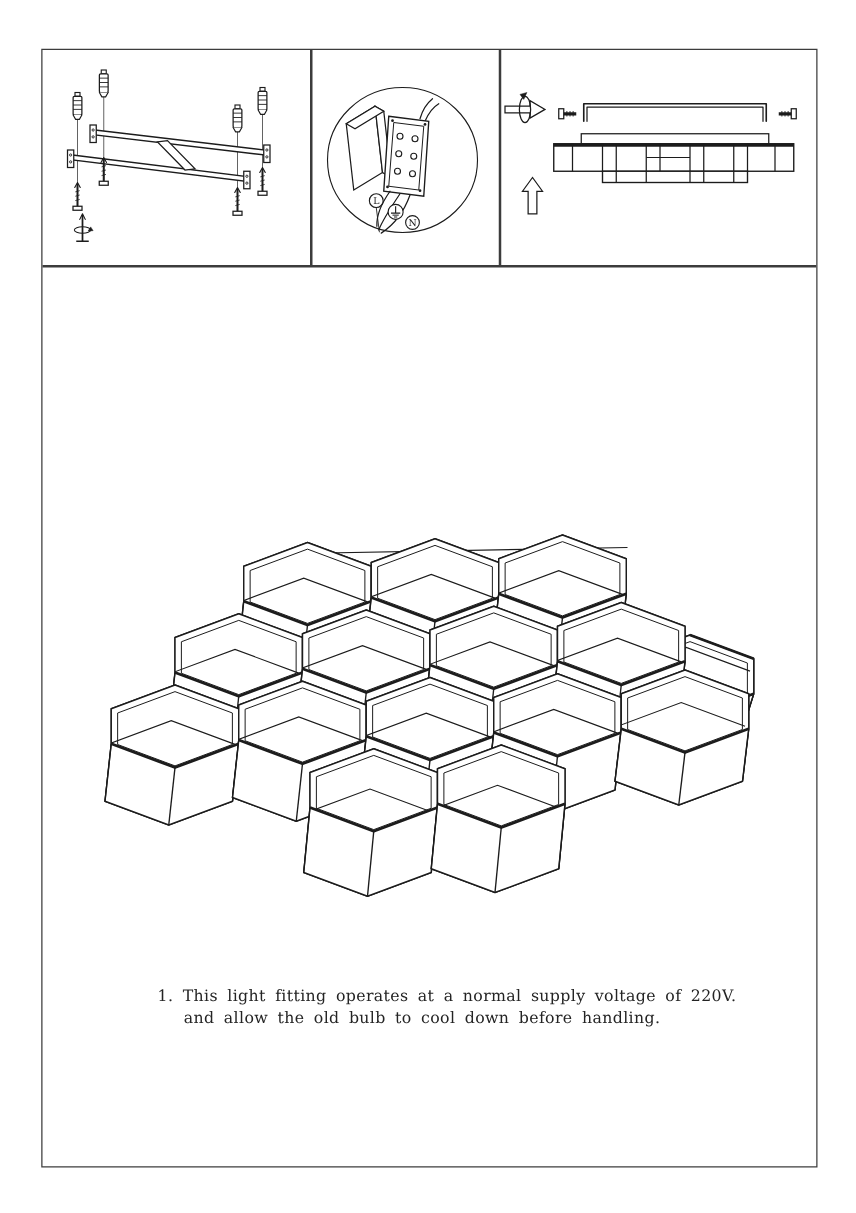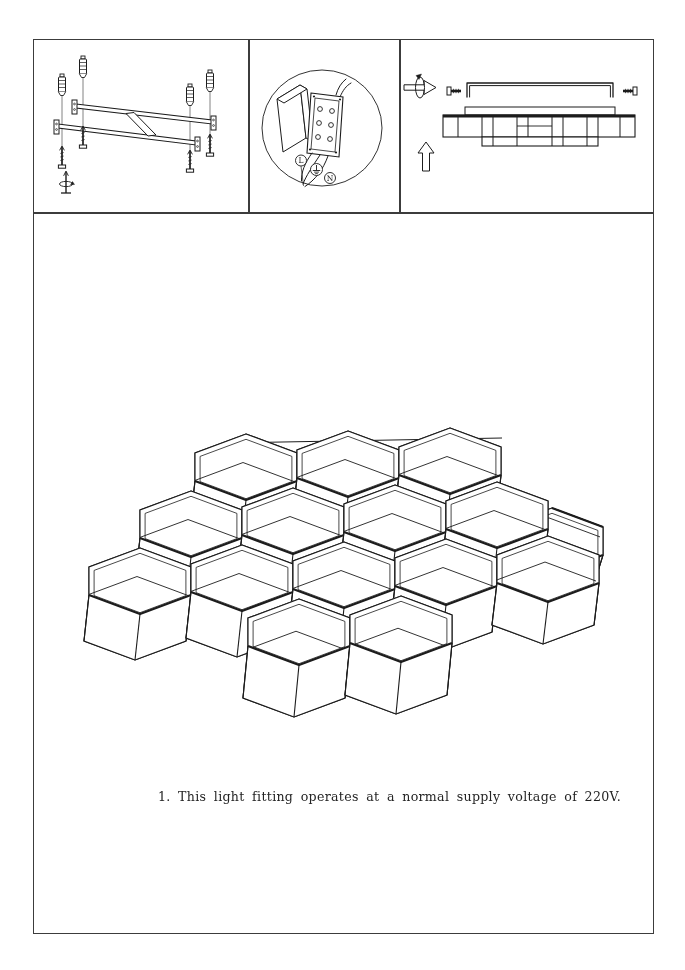--- a/index.html
+++ b/index.html
@@ -10,21 +10,21 @@
   .vsep{position:absolute;top:0;width:1.5px;height:172px;background:#3c3c3c;}
   .vsep.v1{left:214px;}
   .vsep.v2{left:365px;}
   .hsep{position:absolute;left:0;top:172px;width:100%;height:1.5px;background:#3c3c3c;}
   svg.panel{position:absolute;background:transparent;}
   #svg-step1{left:33px;top:39px;width:215px;height:172px;}
   #svg-step2{left:248px;top:39px;width:151px;height:172px;}
   #svg-step3{left:399px;top:39px;width:255px;height:172px;}
   #svg-lamp {left:33px;top:211px;width:621px;height:540px;}
   .notes{position:absolute;left:126px;top:788px;font-size:12.6px;line-height:17.4px;
-         color:#242424;letter-spacing:0.3px;word-spacing:3.2px;white-space:nowrap;margin-left:32px;}
+         color:#242424;letter-spacing:0.3px;word-spacing:3.2px;white-space:nowrap;}
   .notes .indent{padding-left:21px;}
   svg text{font-family:"DejaVu Serif",serif;fill:#1c1c1c;}
 </style>
 </head>
 <body>
 
 <div class="page">
   <div class="frame">
     <div class="vsep v1"></div>
     <div class="vsep v2"></div>
@@ -429,14 +429,15 @@
           <polyline points="350,643 401,662 452,643" fill="none" stroke="#1c1c1c" stroke-width="2.3" stroke-linejoin="round"></polyline>
           <line x1="401" y1="662" x2="396" y2="714" stroke="#1c1c1c" stroke-width="1.1"></line>
           <line x1="350" y1="643" x2="345" y2="695" stroke="#1c1c1c" stroke-width="0.9"></line>
           <line x1="452" y1="643" x2="447" y2="695" stroke="#1c1c1c" stroke-width="0.9"></line>
         </g>
       </g>
     </svg>
 
   <div class="notes">
     <div>1. This light fitting operates at a normal supply voltage of 220V.</div>
+    <div class="indent">and allow the old bulb to cool down before handling.</div>
   </div>
 </div>
 
 </body></html>

